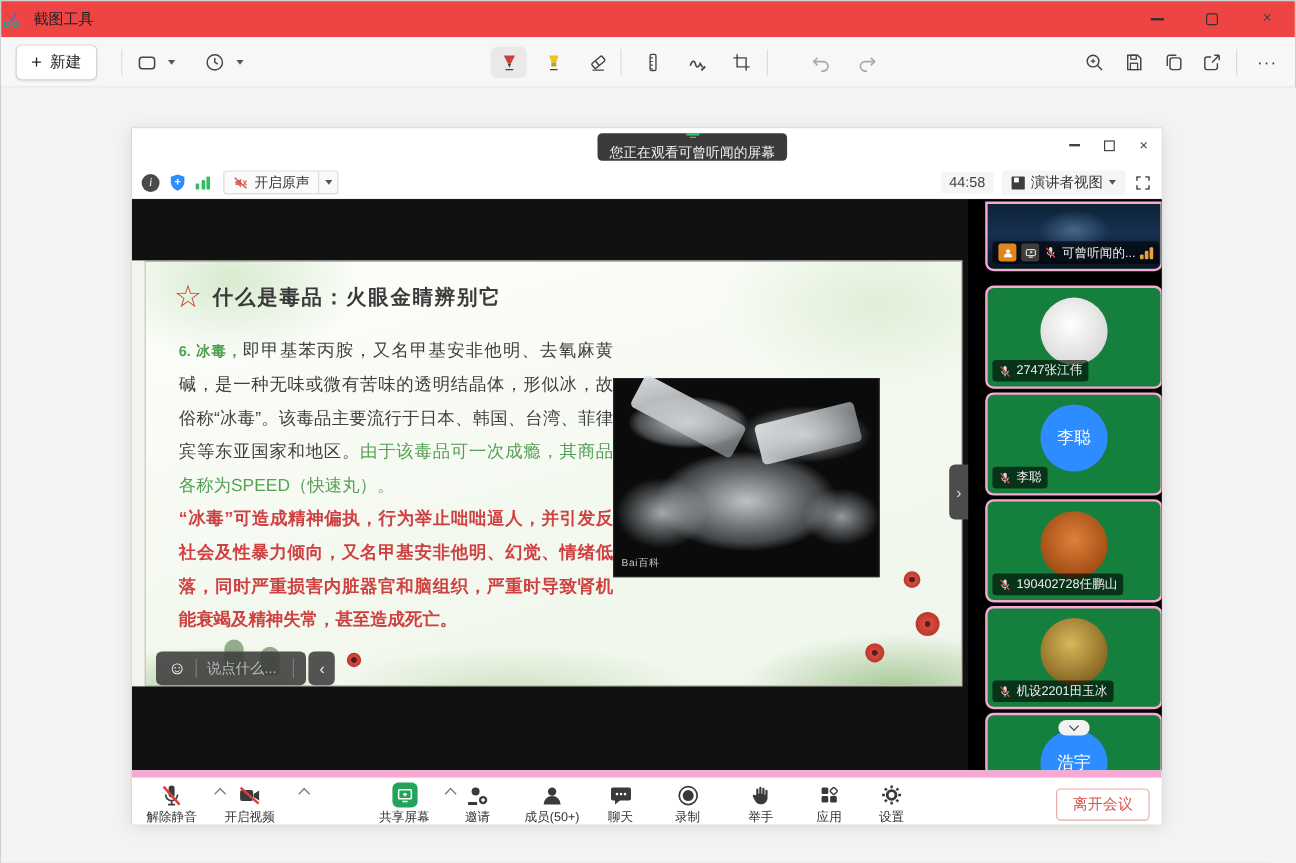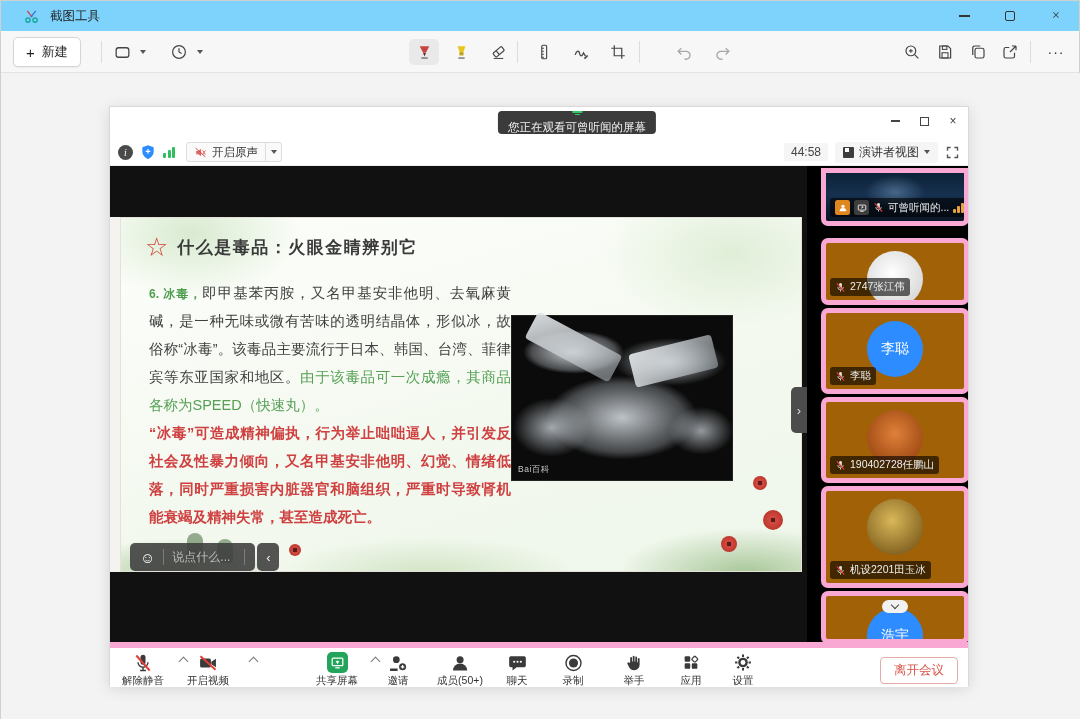--- a/index.html
+++ b/index.html
@@ -1,21 +1,21 @@
 <!DOCTYPE html>
 <html><head>
 <meta charset="utf-8">
 <style>
   * { margin:0; padding:0; box-sizing:border-box; }
   html,body { width:1080px; height:719px; }
   body { font-family:"Liberation Sans","DejaVu Sans",sans-serif; background:#e9e9e9; overflow:hidden; }
   .app { position:relative; width:1080px; height:719px; background:#f7f7f7; border:1px solid #d0d0d0; }
 
   
-  .sp-titlebar { position:absolute; left:0; top:0; width:100%; height:30px; display:flex; align-items:center; padding-left:22px; background:#7dd3fc;font-family:Liberation Serif, serif; }
+  .sp-titlebar { position:absolute; left:0; top:0; width:100%; height:30px; display:flex; align-items:center; padding-left:0; background:#ef4444;font-family:Liberation Serif, serif; }
   .sp-title { font-size:12.5px; color:#1f1f1f; margin-left:10px; }
   .win-btn { position:absolute; top:0; width:46px; height:30px; display:flex; align-items:center; justify-content:center; color:#333; font-size:14px; }
   .win-min-glyph { width:11px; height:1.4px; background:#333; display:inline-block; }
   .win-max-glyph { width:10px; height:10px; border:1.2px solid #333; border-radius:2px; display:inline-block; }
   .sp-toolbar { position:absolute; left:0; top:30px; width:100%; height:42px; background:#f7f7f7; border-bottom:1px solid #e3e3e3; }
   .sp-new { position:absolute; left:12px; top:6px; height:30px; padding:0 12px; background:#fff; border:1px solid #d5d5d5; border-radius:5px; display:flex; align-items:center; gap:7px; font-size:13px; color:#1f1f1f; box-shadow:0 1px 1px rgba(0,0,0,.05); }
   .plus { font-size:15px; color:#1f1f1f; line-height:1; }
   .vdiv { position:absolute; top:10px; width:1px; height:22px; background:#dcdcdc; }
   .tool { position:absolute; top:8px; width:30px; height:26px; display:flex; align-items:center; justify-content:center; border-radius:5px; }
   .tool.sel { background:#e9e9e9; }
@@ -88,21 +88,21 @@
   .chat-emoji { color:#fff; font-size:15px; line-height:1; }
   .chat-div { width:1px; height:16px; background:rgba(255,255,255,.25); }
   .chat-input { background:transparent; border:none; outline:none; width:64px; color:#ddd; font-size:12px; }
   .chat-input::placeholder { color:#bbb; }
   .chat-collapse { height:28px; width:22px; margin-left:2px; background:rgba(60,60,60,.88); border-radius:5px; color:#eee; display:flex; align-items:center; justify-content:center; font-size:13px; }
   .expand-tab { position:absolute; left:681px; top:221px; width:16px; height:46px; background:#4c4c4c; border-radius:5px 0 0 5px; color:#ddd; display:flex; align-items:center; justify-content:center; font-size:13px; }
   .side-scroll { position:absolute; left:699px; top:228px; width:3px; height:44px; background:#8a8a8a; border-radius:2px; }
 
   
   .sidebar { position:absolute; left:697px; top:0; width:163px; height:476px; background:#000; padding:2px 12px 0 14px; }
-  .tile { position:relative; width:148px; background:#a16207; border-radius:7px; margin-bottom:3px; overflow:hidden; border:5px solid #f9a8d4; }
+  .tile { position:relative; width:148px; background:#15803d; border-radius:7px; margin-bottom:3px; overflow:hidden; border:2px solid #f9a8d4; }
   .tile-label { position:absolute; left:4px; bottom:4px; max-width:140px; background:rgba(0,0,0,.6); border-radius:3px; padding:2px 5px; display:flex; align-items:center; gap:4px; white-space:nowrap; }
   .tile-name { color:#eee; font-size:10.5px; overflow:hidden; text-overflow:ellipsis; }
   .avatar { border-radius:50%; position:absolute; left:50%; transform:translateX(-50%); display:flex; align-items:center; justify-content:center; color:#fff; font-size:14px; }
   .badge { width:15px; height:15px; border-radius:2.5px; display:flex; align-items:center; justify-content:center; flex:none; }
   .sigo { display:flex; align-items:flex-end; gap:1.5px; height:10px; flex:none; }
   .sigo i { width:2.5px; background:#e8a33d; display:block; border-radius:1px; }
   .collapse-btn { position:absolute; left:50%; top:4px; transform:translateX(-50%); width:26px; height:13px; background:#f2f2f2; border-radius:7px; display:flex; align-items:center; justify-content:center; }
   .chev-down { width:6px; height:6px; border-left:1.6px solid #444; border-bottom:1.6px solid #444; transform:rotate(-45deg); margin-top:-3px; }
 
   
@@ -377,21 +377,21 @@
                 </svg>
               <span class="tile-name">可曾听闻的...</span>
               <span class="sigo">
                   <i style="height:4px;"></i>
                   <i style="height:7px;"></i>
                   <i style="height:10px;"></i>
                 </span>
             </div>
           </div>
 
-          <div class="tile" style="height:67px;margin-top:12px;">
+          <div class="tile" style="height:86px;margin-top:12px;">
             <span class="avatar" style="top:8px; width:56px; height:56px; background:radial-gradient(circle at 45% 40%, #ffffff, #d9d9d9 75%, #bdbdbd);"></span>
             <div class="tile-label">
               <svg width="11" height="11" viewBox="0 0 24 24">
                   <path d="M12 2a3 3 0 0 1 3 3v6a3 3 0 0 1-6 0V5a3 3 0 0 1 3-3z" fill="#ddd"></path>
                   <path d="M6 11a6 6 0 0 0 12 0M12 17v4" fill="none" stroke="#ddd" stroke-width="1.8"></path>
                   <line x1="4" y1="3" x2="20" y2="21" stroke="#e03e36" stroke-width="2.6"></line>
                 </svg>
               <span class="tile-name">2747张江伟</span>
             </div>
           </div>
@@ -413,21 +413,21 @@
             <div class="tile-label">
               <svg width="11" height="11" viewBox="0 0 24 24">
                   <path d="M12 2a3 3 0 0 1 3 3v6a3 3 0 0 1-6 0V5a3 3 0 0 1 3-3z" fill="#ddd"></path>
                   <path d="M6 11a6 6 0 0 0 12 0M12 17v4" fill="none" stroke="#ddd" stroke-width="1.8"></path>
                   <line x1="4" y1="3" x2="20" y2="21" stroke="#e03e36" stroke-width="2.6"></line>
                 </svg>
               <span class="tile-name">190402728任鹏山</span>
             </div>
           </div>
 
-          <div class="tile" style="height:102px;">
+          <div class="tile" style="height:86px;">
             <span class="avatar" style="top:8px; width:56px; height:56px; background:radial-gradient(circle at 45% 38%, #d9b75a, #8a6a25 70%, #5f4718);"></span>
             <div class="tile-label">
               <svg width="11" height="11" viewBox="0 0 24 24">
                   <path d="M12 2a3 3 0 0 1 3 3v6a3 3 0 0 1-6 0V5a3 3 0 0 1 3-3z" fill="#ddd"></path>
                   <path d="M6 11a6 6 0 0 0 12 0M12 17v4" fill="none" stroke="#ddd" stroke-width="1.8"></path>
                   <line x1="4" y1="3" x2="20" y2="21" stroke="#e03e36" stroke-width="2.6"></line>
                 </svg>
               <span class="tile-name">机设2201田玉冰</span>
             </div>
           </div>

